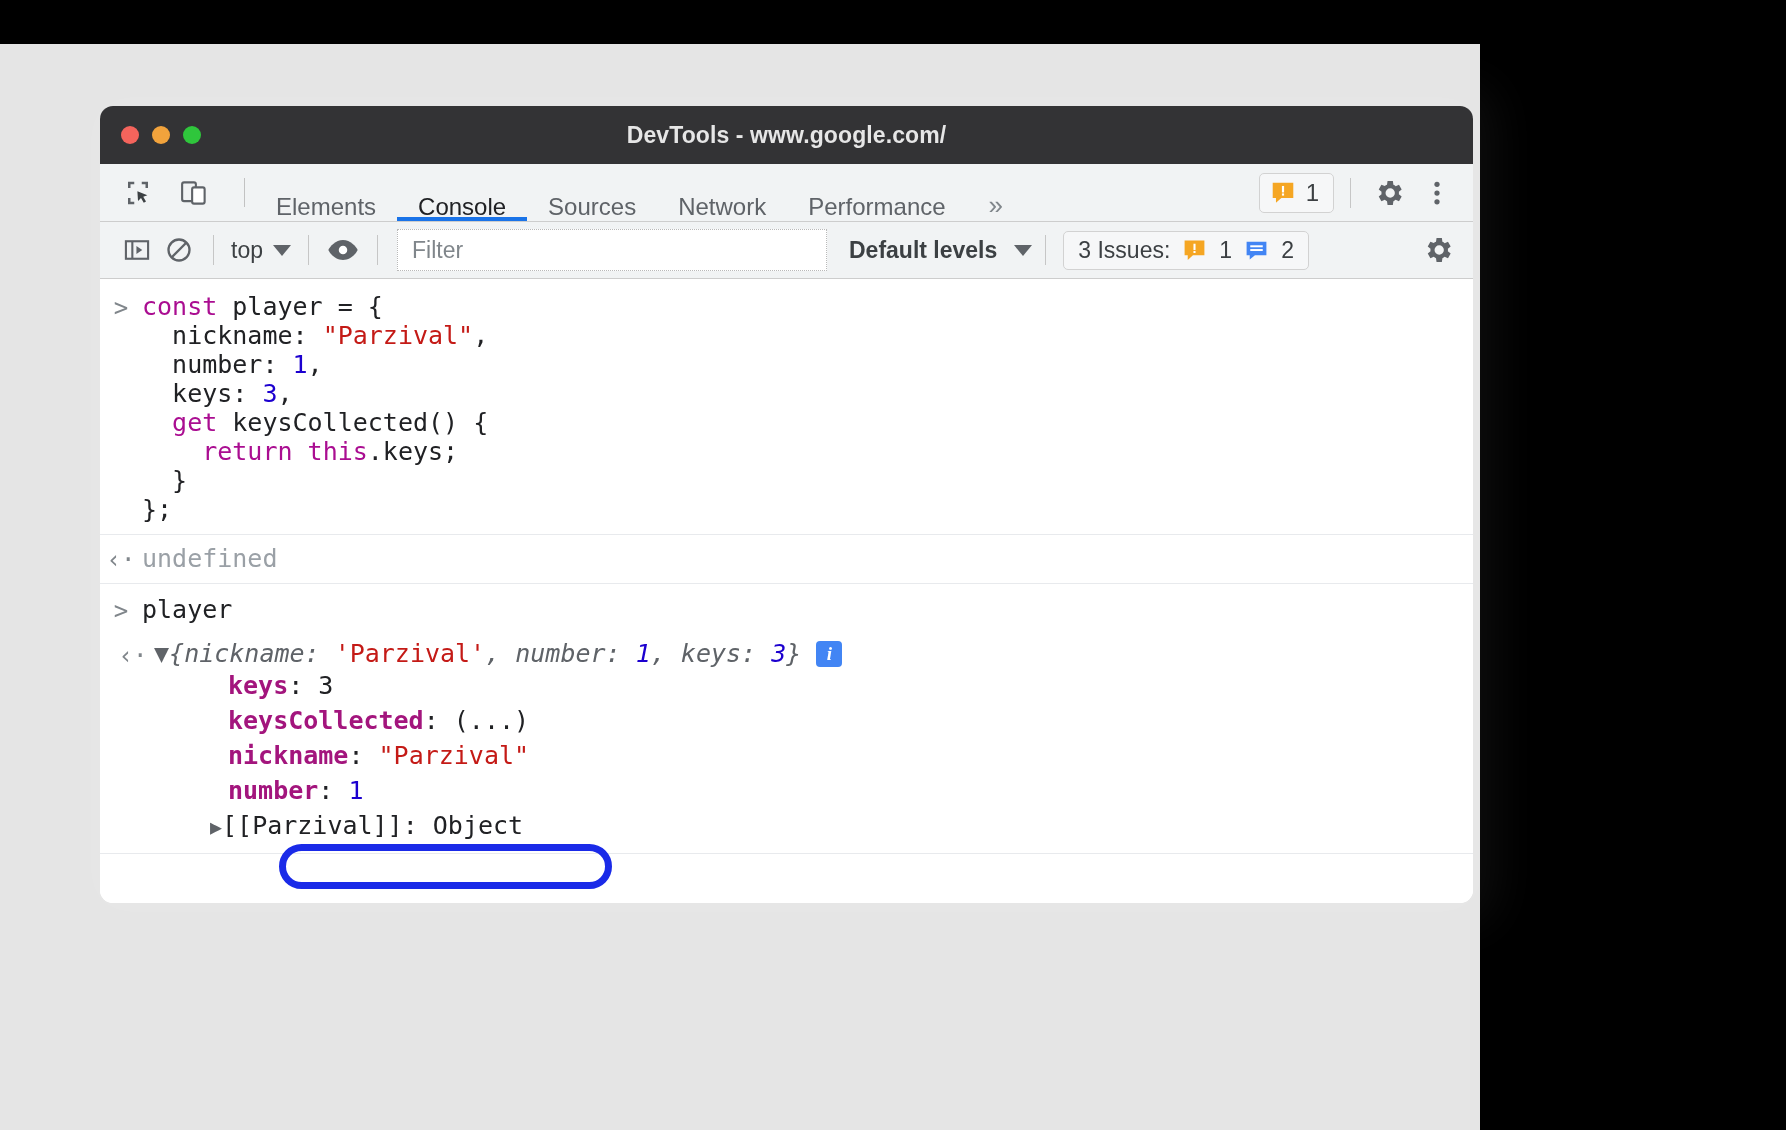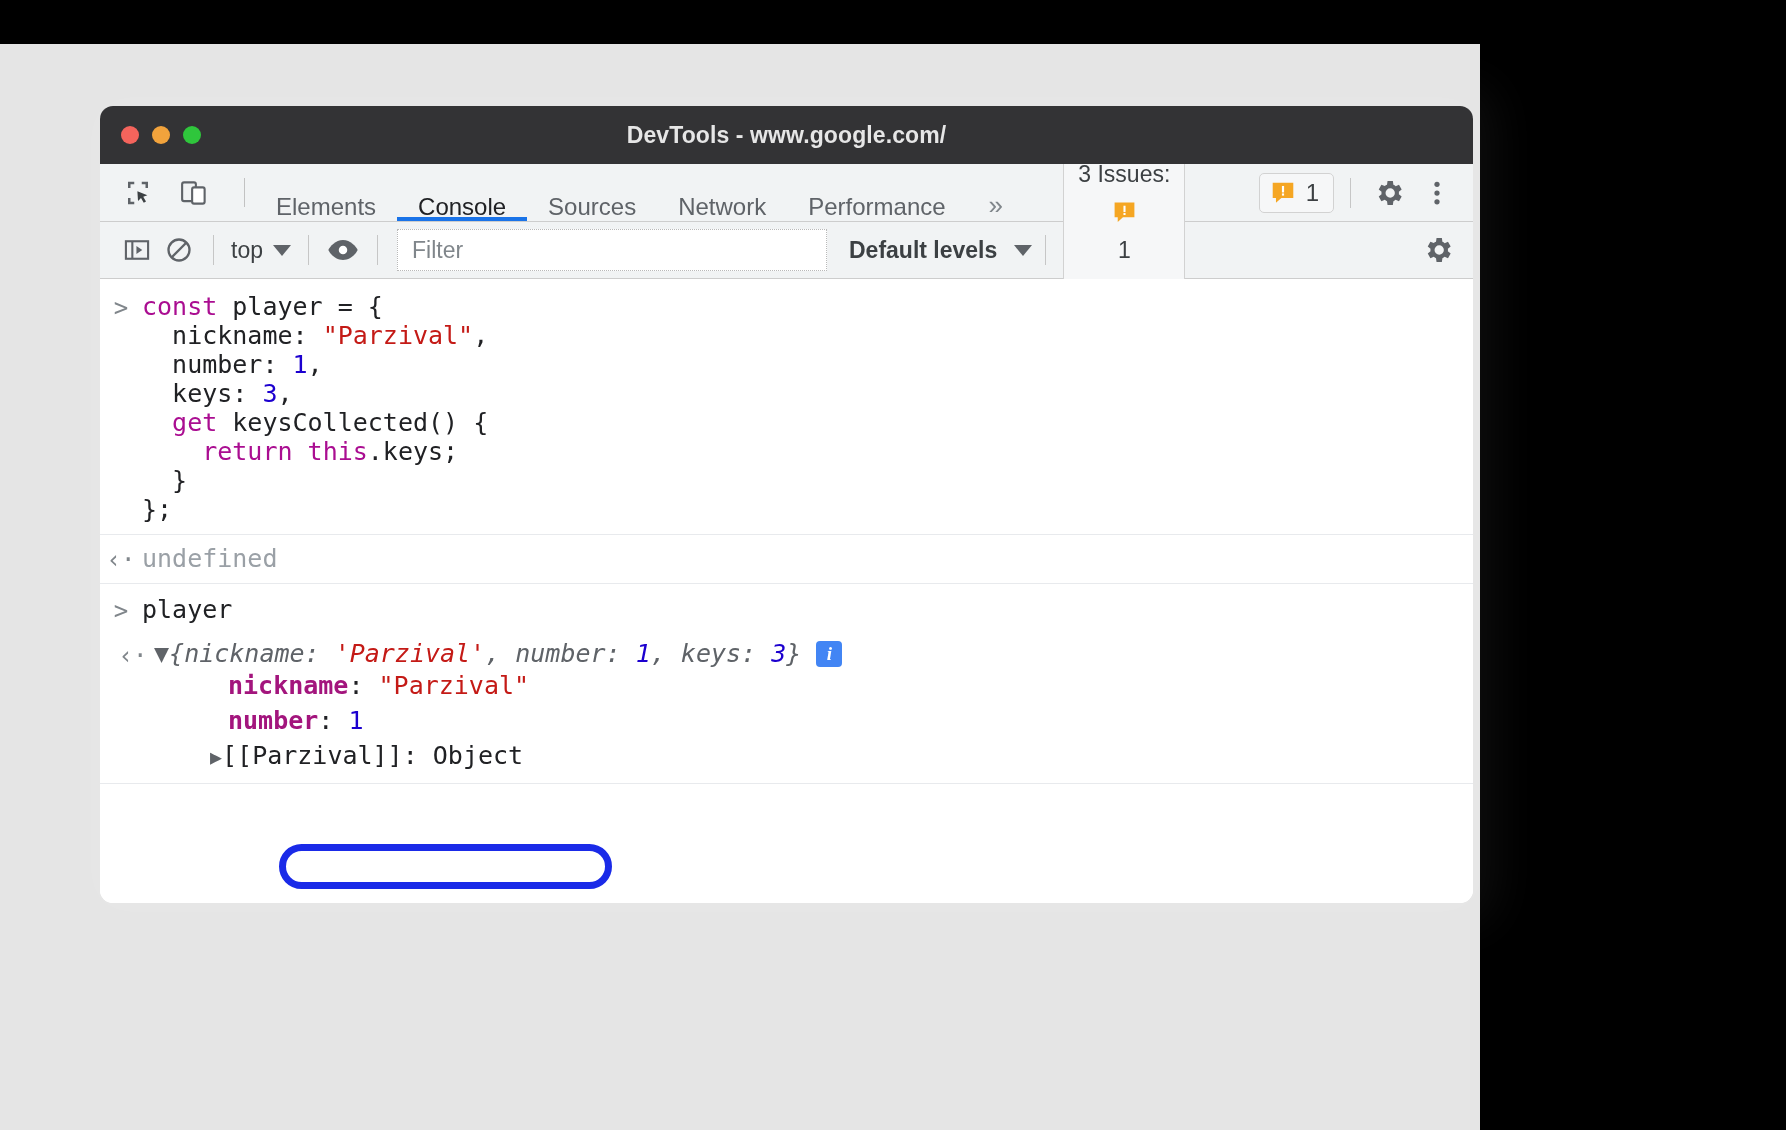--- a/index.html
+++ b/index.html
@@ -116,21 +116,20 @@
     display:flex; align-items:center; gap:17px;
     font-size:23px; color:#3c4043; cursor:pointer;
     margin-left: 22px;
     font-weight: bold;
   }
   .issues {
     display:flex; align-items:center; gap:12px;
     border:1px solid #d2d2d2; border-radius:5px;
     padding: 5px 14px; background:#f6f7f8; cursor:pointer;
     margin-left: 4px;
-    flex-direction: column;
   }
   .issues .lbl { font-size:23px; color:#3c4043; }
   .issues .cnt { font-size:23px; color:#3c4043; }
   .ct-right { margin-left:auto; padding-right: 14px; display:flex; align-items:center; }
 
   
   .console {
     background:#fff; height: calc(100% - 58px - 58px - 57px);
     font-family: "DejaVu Sans Mono", "Liberation Mono", monospace;
     font-size: 25px;
@@ -147,21 +146,21 @@
   .group-out2 { padding: 10px 0 8px; }
 
   
   .kw { color:#aa0d91; }
   .str { color:#c41a16; }
   .num { color:#1c00cf; }
   .plain { color:#202124; }
   .muted { color:#9aa0a6; }
   .prop { color:#a3157d; font-weight:bold; }
   .obj-prev { color:#5f6368; font-style: italic; }
-  .obj-str { color:#c41a16; font-style: italic; }
+  .obj-str { color:#c41a16; }
   .obj-num { color:#1c00cf; font-style: italic; }
   .getter { color:#c5468f; }
   .fnname { font-style: italic; }
   .proto { color:#202124; }
   .tri { color:#5f6368; }
 
   .infobadge {
     display:inline-block; vertical-align: 2px;
     width: 26px; height: 26px; border-radius:4px;
     background:#4285f4; color:#fff;
@@ -335,20 +334,22 @@
       <div class="cline" style="padding-top:6px;">
         <div class="gutter">
           <span class="ar">‹·</span>
         </div>
         <div>
           <div>
             <span class="tri">▼</span><span class="obj-prev">{</span><span id="preview-parts"><span class="obj-prev">nickname: </span><span class="obj-str">'Parzival'</span><span class="obj-prev">, </span><span class="obj-prev">number: </span><span class="obj-num">1</span><span class="obj-prev">, </span><span class="obj-prev">keys: </span><span class="obj-num">3</span></span><span class="obj-prev">}</span>
             <span class="infobadge">i</span>
           </div>
           <div id="prop-list">
+              <div class="prop-line indent2"><span class="prop">keys</span><span class="plain">: </span><span class="plain">3</span></div>
+              <div class="prop-line indent2"><span class="prop">keysCollected</span><span class="plain">: </span><span class="plain">(...)</span></div>
               <div class="prop-line indent2"><span class="prop">nickname</span><span class="plain">: </span><span class="str">"Parzival"</span></div>
               <div class="prop-line indent2"><span class="prop">number</span><span class="plain">: </span><span class="num">1</span></div>
               <div class="prop-line indent1"><span class="tri" style="font-size: 20px;">▶</span><span class="proto">[[Parzival]]</span><span class="plain">: </span><span class="plain">Object</span></div>
             </div>
         </div>
       </div>
 
       <div class="cline prompt-last row-divider" style="margin-top:10px;">
 
         <div class="ctext"></div>

